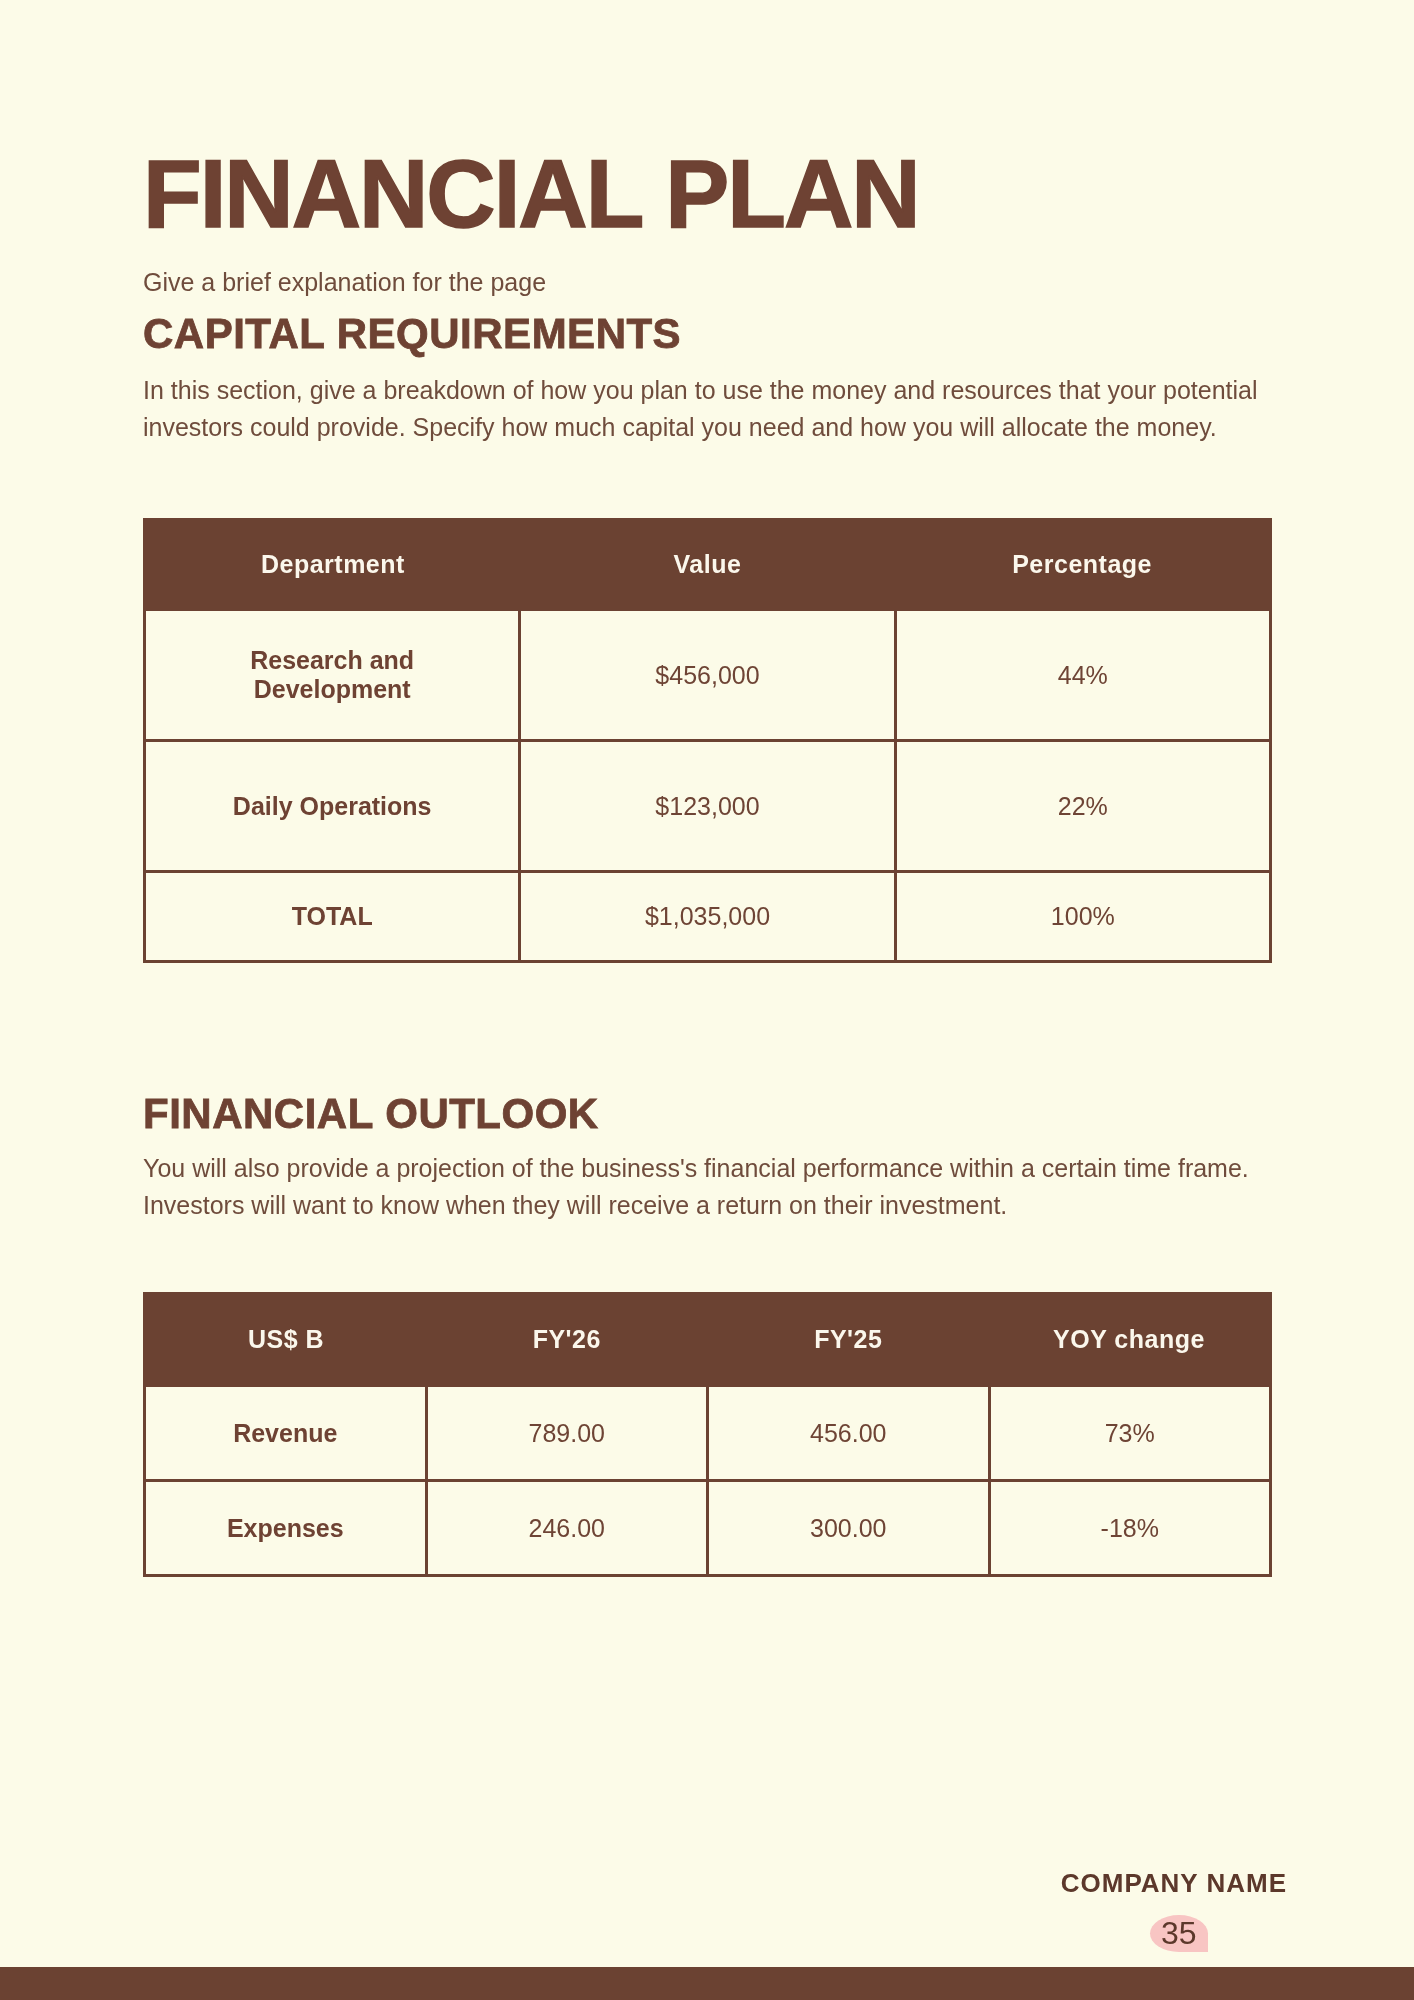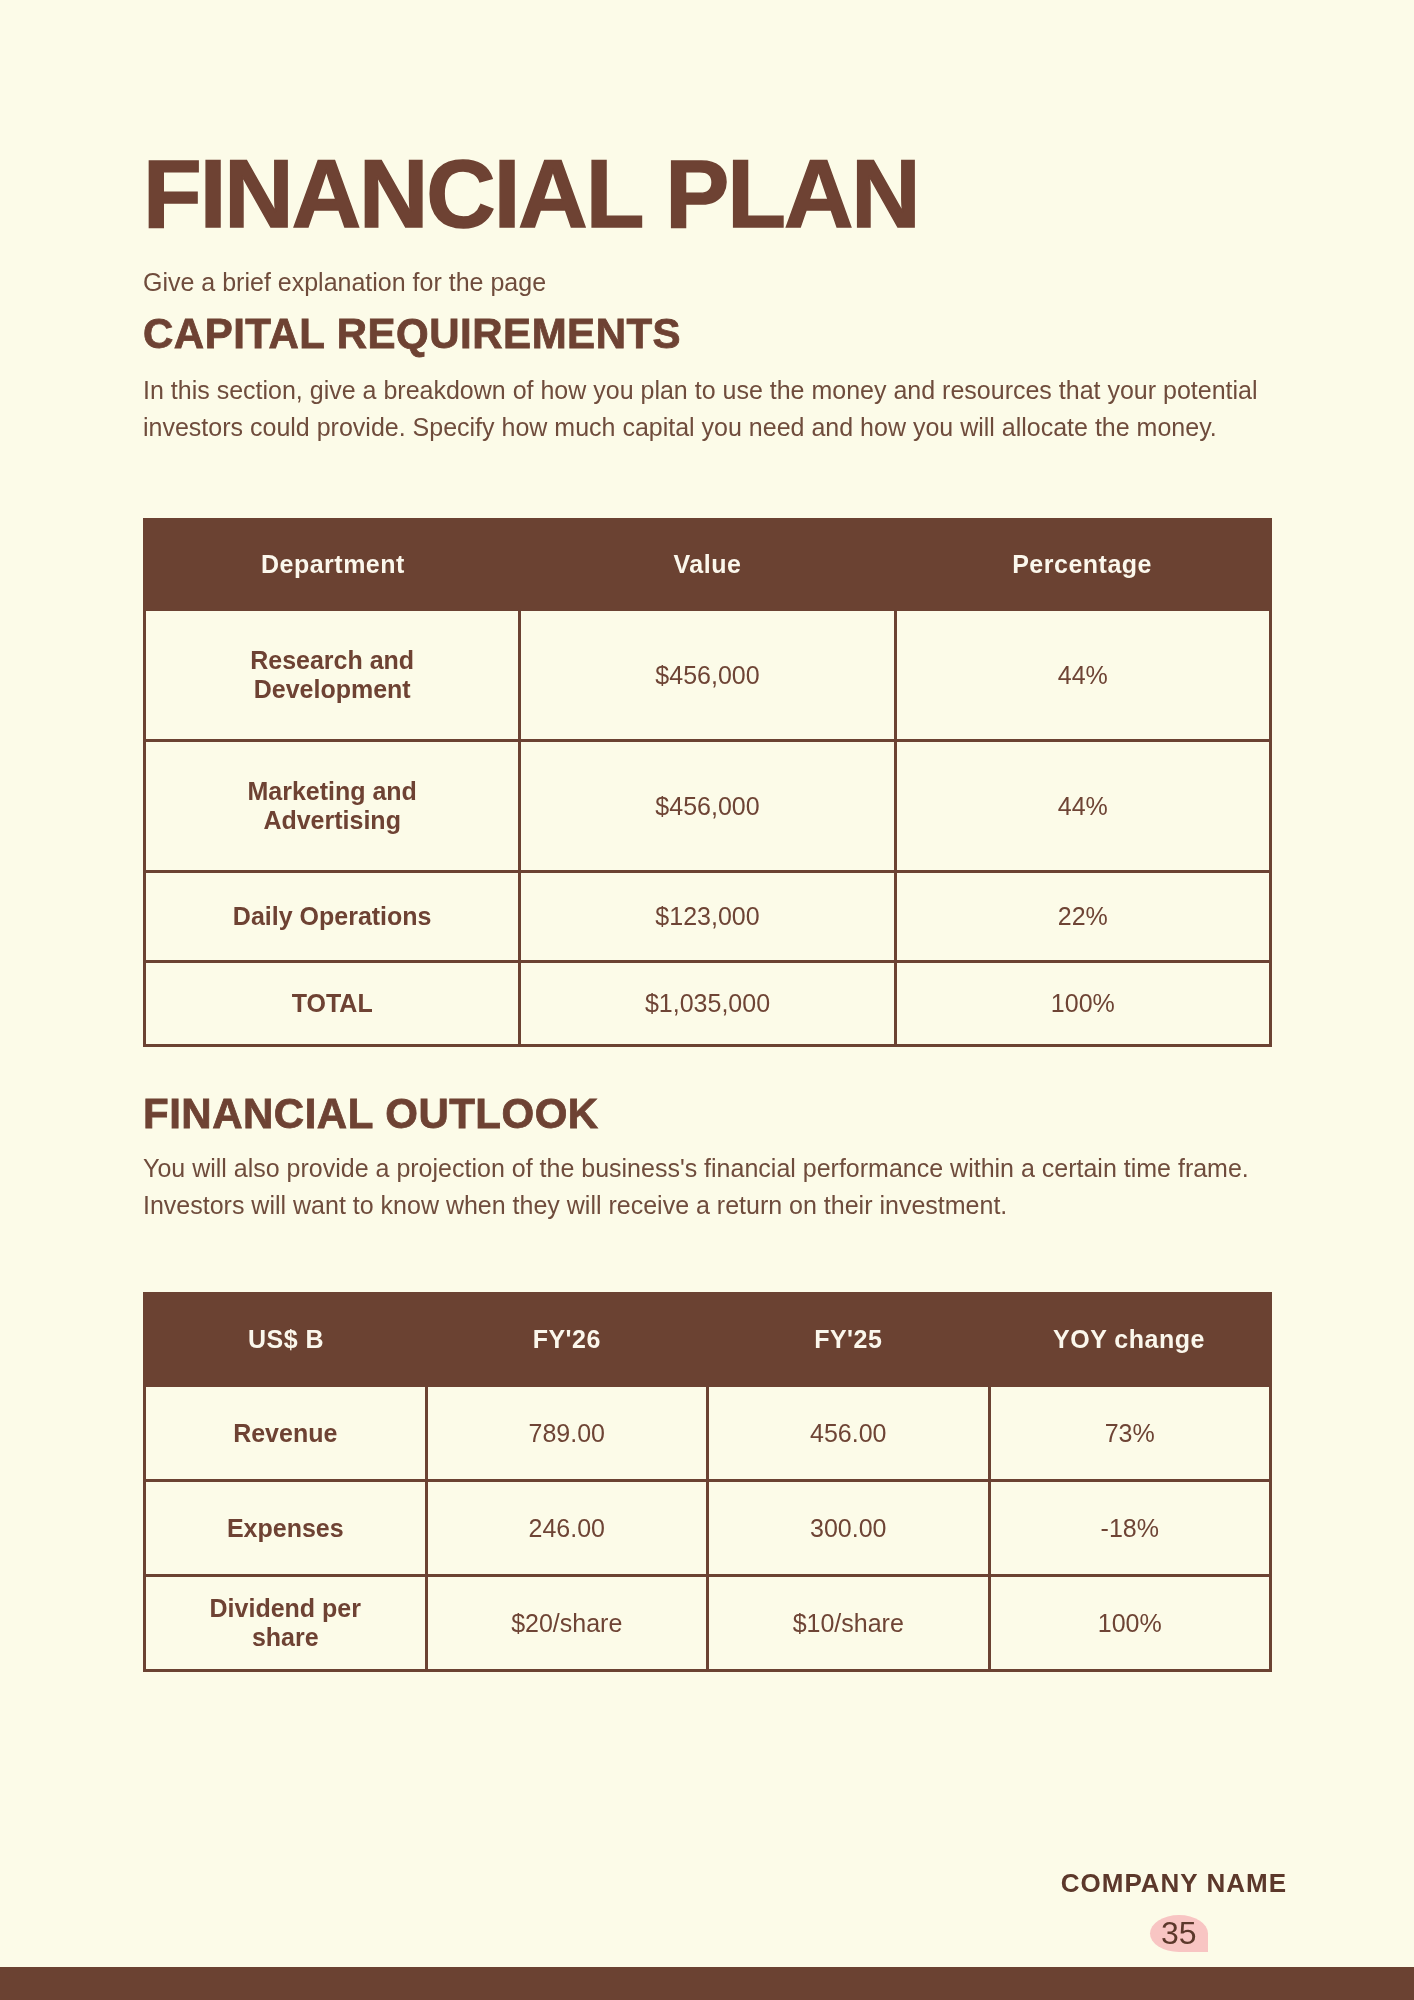--- a/index.html
+++ b/index.html
@@ -140,25 +140,20 @@
         <th>Percentage</th>
       </tr>
     </thead>
   <tbody>
       <tr>
         <th>Research and Development</th>
         <td>$456,000</td>
         <td>44%</td>
       </tr>
       <tr>
-        <th>Marketing and Advertising</th>
-        <td>$456,000</td>
-        <td>44%</td>
-      </tr>
-      <tr>
         <th>Daily Operations</th>
         <td>$123,000</td>
         <td>22%</td>
       </tr>
       <tr>
         <th>TOTAL</th>
         <td>$1,035,000</td>
         <td>100%</td>
       </tr>
     </tbody>
@@ -181,26 +176,20 @@
         <th>Revenue</th>
         <td>789.00</td>
         <td>456.00</td>
         <td>73%</td>
       </tr>
       <tr>
         <th>Expenses</th>
         <td>246.00</td>
         <td>300.00</td>
         <td>-18%</td>
-      </tr>
-      <tr>
-        <th>Dividend per share</th>
-        <td>$20/share</td>
-        <td>$10/share</td>
-        <td>100%</td>
       </tr>
     </tbody>
 </table>
 
 <div class="footer">
   <svg class="logo-icon" viewBox="0 0 72 62" aria-hidden="true">
     <path d="M36 5 C30 15 28 25 36 34 C44 25 42 15 36 5 Z"></path>
     <path d="M19 11 C16 23 20 32 33 36 C34 27 29 17 19 11 Z"></path>
     <path d="M53 11 C56 23 52 32 39 36 C38 27 43 17 53 11 Z"></path>
     <path d="M5 25 C7 39 17 47 34 45 C33 36 23 27 5 25 Z"></path>

